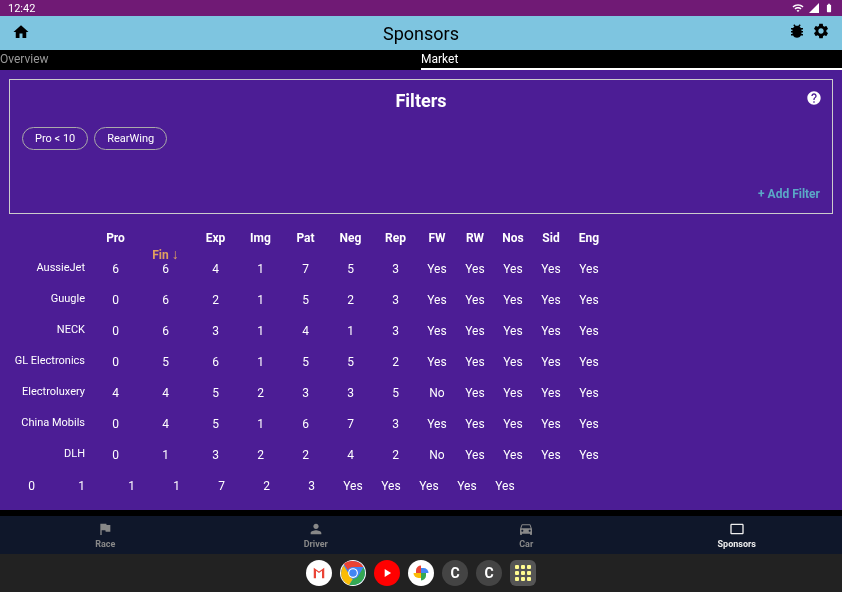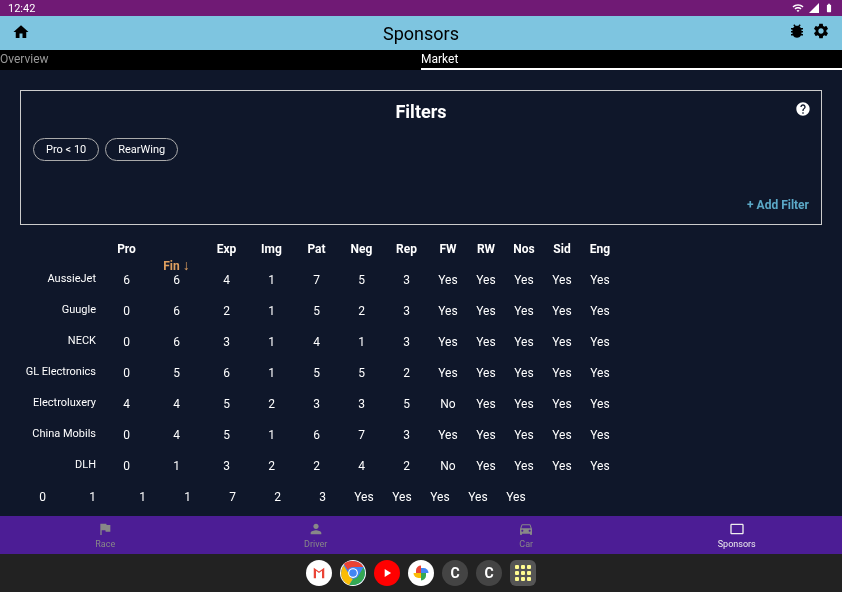--- a/index.html
+++ b/index.html
@@ -11,40 +11,40 @@
 .app-bar { height: 34px; background: #7ec5e0; display: flex; align-items: center; padding: 0 12px; position: relative; }
 .app-title { position: absolute; left: 50%; transform: translateX(-50%); color: #000; font-size: 18px; }
 .home-btn { color: #000; font-size: 18px; line-height: 1; }
 .app-bar-right { position: absolute; right: 12px; display: flex; gap: 6px; }
 .app-bar-right svg { width: 18px; height: 18px; fill: #000; }
 
 .tabs { display: flex; height: 20px; background: #000; }
 .tab { flex: 1; text-align: left; font-size: 12px; color: #999; padding: 2px 0; cursor: pointer; }
 .tab.active { color: #fff; border-bottom: 2px solid #fff; }
 
-.main-area { background: #0f172a; padding: 20px; }
+.main-area { background: #4c1d95; padding: 9px; }
 
 .filters-panel { border: 1px solid #ccc; padding: 10px 12px 12px; position: relative; }
 .filters-title { text-align: center; font-size: 18px; font-weight: bold; margin-bottom: 16px; }
 .help-btn { position: absolute; right: 10px; top: 10px; }
 .filter-chips { display: flex; gap: 6px; margin-bottom: 37px; }
 .chip { border: 1px solid #aaa; border-radius: 14px; padding: 4px 12px; font-size: 11px; cursor: pointer; }
 .add-filter { text-align: right; color: #5ba8c7; font-size: 12px; cursor: pointer; padding-left: 2px; font-weight: bold; }
 
 .table-wrap { margin-top: 8px; }
 .table { display: flex; flex-direction: column; }
 .row { display: flex; align-items: center; height: 31px; }
 .cell-name { width: 84px; text-align: right; padding-right: 8px; font-size: 11px; line-height: 1.1; }
 .cell { width: 45px; text-align: center; font-size: 12px; }
 .cell.sm { width: 38px; }
 .header-row .cell, .header-row .cell-name { font-weight: bold; font-size: 12px; }
 .sort-col { color: #e0a060; margin-top: 32px; }
 .sort-arrow { color: #e0a060; font-size: 14px; }
 
-.bottom-nav { position: absolute; bottom: 38px; left: 0; right: 0; height: 38px; background: #4c1d95; display: flex; }
+.bottom-nav { position: absolute; bottom: 38px; left: 0; right: 0; height: 38px; background: #0f172a; display: flex; font-weight: bold; }
 .nav-item { flex: 1; display: flex; flex-direction: column; align-items: center; justify-content: center; color: #888; font-size: 9px; cursor: pointer; gap: 2px; }
 .nav-item.active { color: #eee; }
 .nav-item svg { width: 16px; height: 16px; fill: currentColor; }
 
 .system-dock { position: absolute; bottom: 0; left: 0; right: 0; height: 38px; background: #222; display: flex; justify-content: center; align-items: center; gap: 8px; }
 .dock-icon { width: 26px; height: 26px; border-radius: 50%; display: flex; align-items: center; justify-content: center; font-size: 14px; font-weight: bold; }
 .gmail { background: #fff; }
 .chrome { background: #fff; position: relative; }
 .youtube { background: #ff0000; color: #fff; }
 .photos { background: #fff; }

